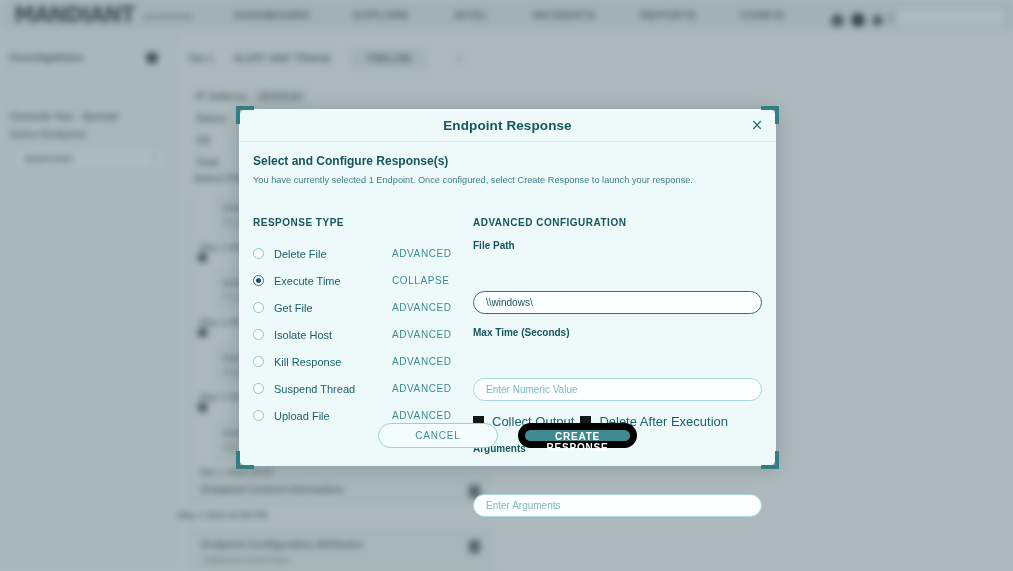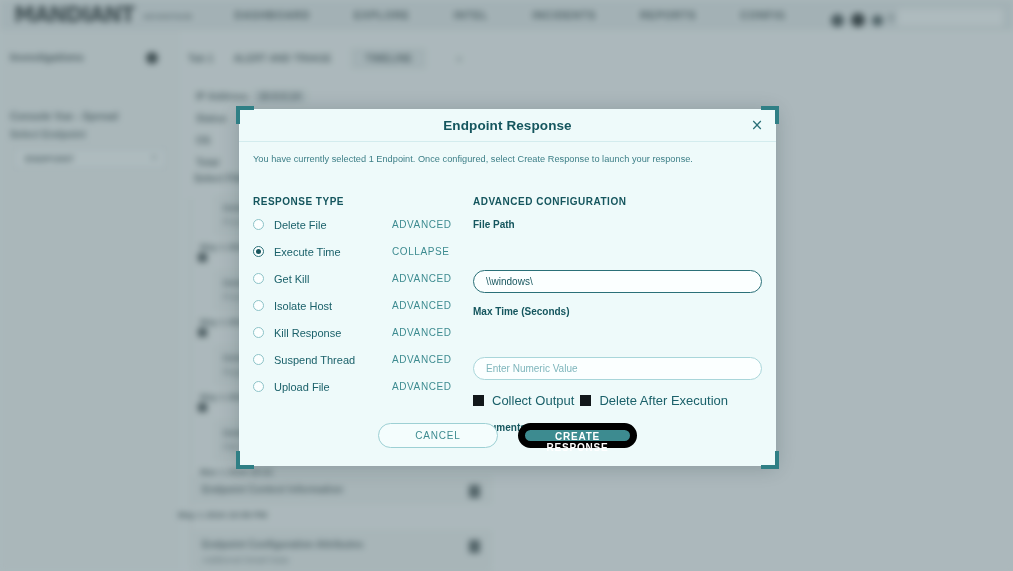--- a/index.html
+++ b/index.html
@@ -182,20 +182,21 @@
     background: rgba(150,166,170,0.30);
   }
 
   
   #modal {
     position: absolute;
     left: 239px; top: 109px;
     width: 537px; height: 357px;
     background: #eefafa;
     box-shadow: 0 2px 18px rgba(20,45,50,0.22);
+    border-radius: 8px;
   }
   .corner {
     position: absolute; width: 18px; height: 18px;
     border-color: #2f7f85; border-style: solid; border-width: 0;
     pointer-events: none;
   }
   .corner.tl { left: -3px;  top: -3px;    border-left-width: 4px; border-top-width: 4px; }
   .corner.tr { right: -3px; top: -3px;    border-right-width: 4px; border-top-width: 4px; }
   .corner.bl { left: -3px;  bottom: -3px; border-left-width: 4px; border-bottom-width: 4px; }
   .corner.br { right: -3px; bottom: -3px; border-right-width: 4px; border-bottom-width: 4px; }
@@ -236,21 +237,21 @@
   .col-right { width: 290px; }
 
   .col-head {
     font-size: 10px; font-weight: bold;
     color: #15565e; letter-spacing: 0.5px;
     margin-bottom: 12px;
     margin-top: 16px;
   }
 
   .rt-row {
-    display: flex; 
+    display: flex; align-items: center;
     height: 27px;
   }
   .radio {
     width: 11px; height: 11px;
     border: 1px solid #8dc3c8; border-radius: 50%;
     background: #fbffff;
     margin-right: 10px;
     flex: 0 0 auto;
     position: relative;
     cursor: pointer;
@@ -455,20 +456,21 @@
     <div class="corner tr"></div>
     <div class="corner bl"></div>
     <div class="corner br"></div>
 
     <div class="modal-header">
       <div class="modal-title">Endpoint Response</div>
       <div class="modal-close">×</div>
     </div>
 
     <div class="modal-body">
+      <div class="section-title">Select and Configure Response(s)</div>
       <div class="section-sub">You have currently selected 1 Endpoint. Once configured, select Create Response to launch your response.</div>
 
       <div class="cols">
 
         <div class="col-left">
           <div class="col-head">RESPONSE TYPE</div>
 
           <div class="rt-row">
             <div class="radio"></div>
             <div class="rt-label">Delete File</div>
@@ -476,21 +478,21 @@
           </div>
 
           <div class="rt-row">
             <div class="radio checked"></div>
             <div class="rt-label">Execute Time</div>
             <div class="rt-action">COLLAPSE</div>
           </div>
 
           <div class="rt-row">
             <div class="radio"></div>
-            <div class="rt-label">Get Kill</div>
+            <div class="rt-label">Get File</div>
             <div class="rt-action">ADVANCED</div>
           </div>
 
           <div class="rt-row">
             <div class="radio"></div>
             <div class="rt-label">Isolate Host</div>
             <div class="rt-action">ADVANCED</div>
           </div>
 
           <div class="rt-row">
@@ -527,20 +529,21 @@
 
           <div class="check-row">
             <div class="chk"></div>
             <div class="chk-label">Collect Output</div>
             <div class="chk"></div>
             <div class="chk-label">Delete After Execution</div>
           </div>
 
           <div class="field-block">
             <div class="field-label">Arguments</div>
+            <input class="text-input" type="text" placeholder="Enter Arguments" style="">
           </div>
         </div>
       </div>
     </div>
 
     <div class="modal-footer">
       <button class="btn btn-cancel">CANCEL</button>
       <button class="btn btn-create">CREATE RESPONSE</button>
     </div>
   </div>

